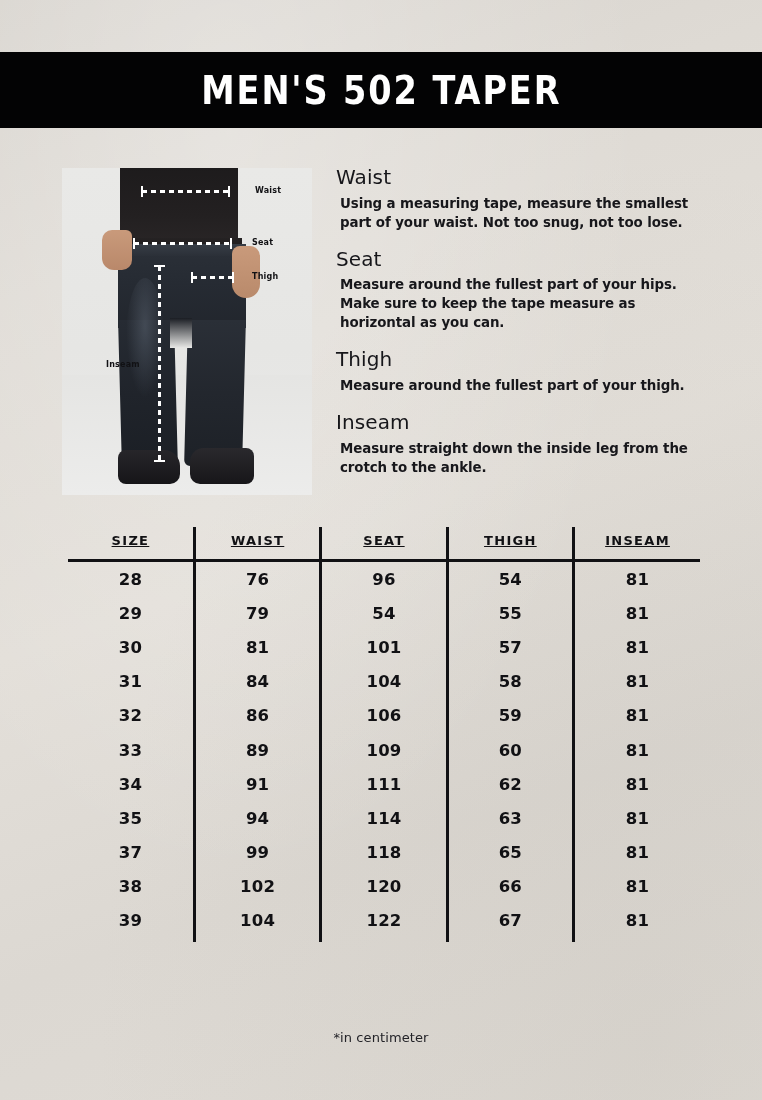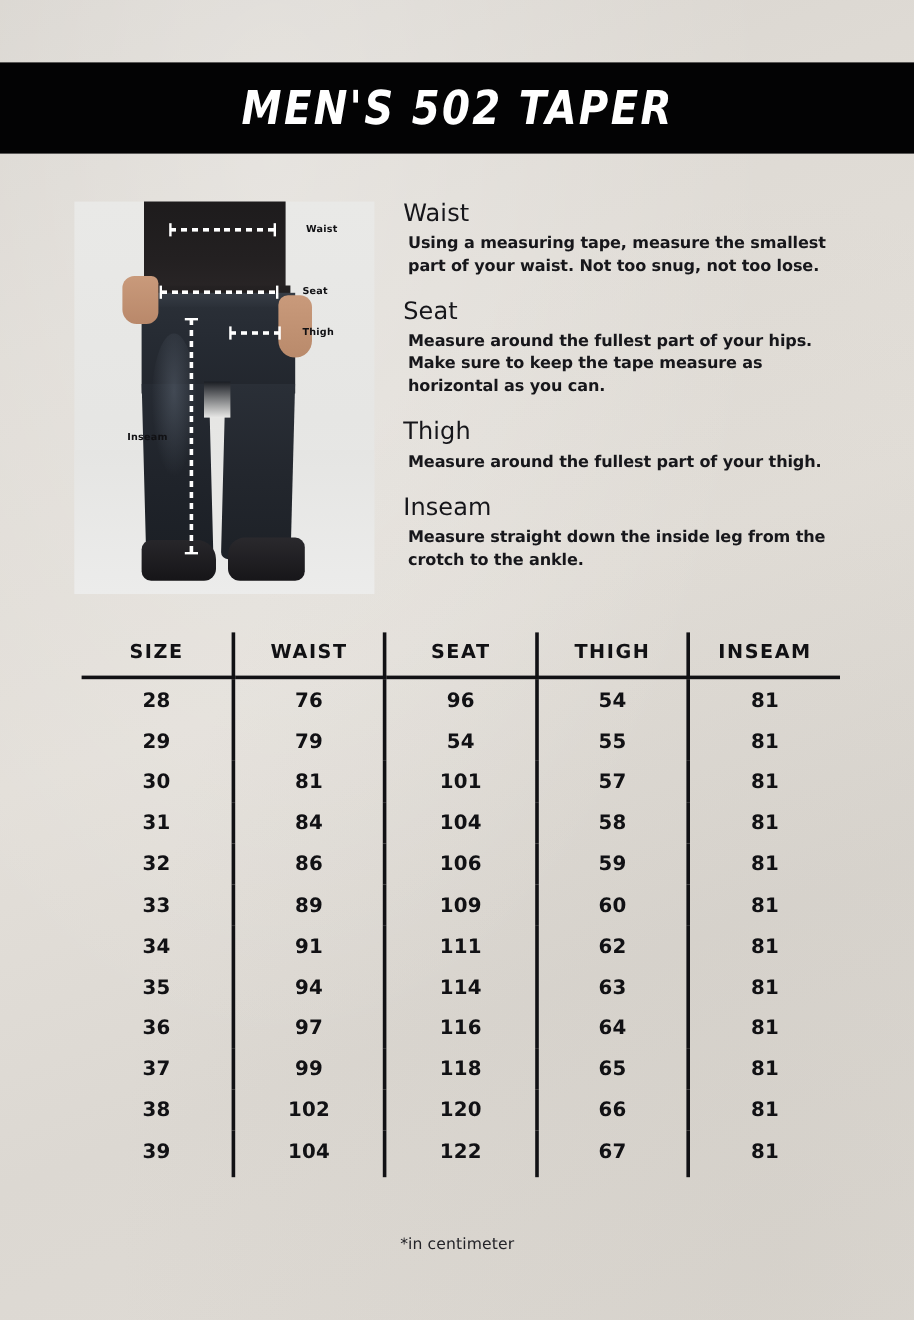--- a/index.html
+++ b/index.html
@@ -35,21 +35,20 @@
     position: absolute;
     left: 0;
     top: 52px;
     width: 762px;
     height: 76px;
     background: #030304;
     display: flex;
     align-items: center;
     justify-content: center;
     z-index: 5;
-    font-style: italic;
   }
   .banner-title {
     color: #ffffff;
     font-family: "DejaVu Sans", sans-serif;
     font-size: 39px;
     font-weight: bold;
     letter-spacing: 2.2px;
     transform: scaleX(0.86);
     white-space: nowrap;
     line-height: 1;
@@ -277,26 +276,27 @@
     table-layout: fixed;
   }
   table.size-table th,
   table.size-table td {
     text-align: center;
     font-family: "DejaVu Sans", sans-serif;
     color: #111114;
     border: 0;
   }
   table.size-table th {
-    font-size: 16px;
+    font-size: 13px;
     font-weight: bold;
     letter-spacing: 1.3px;
     padding: 6px 0 11px 0;
     border-bottom: 3px solid #111114;
     border-right: 3px solid #111114;
+    text-decoration: underline;
   }
   table.size-table th:last-child { border-right: 0; }
   table.size-table td {
     font-size: 16.5px;
     font-weight: bold;
     letter-spacing: 0.2px;
     padding: 7.6px 0;
     border-right: 3px solid #111114;
   }
   table.size-table td:last-child { border-right: 0; }
@@ -444,27 +444,20 @@
             <td>81</td>
           </tr>
           <tr>
             <td>35</td>
             <td>94</td>
             <td>114</td>
             <td>63</td>
             <td>81</td>
           </tr>
           <tr>
-            <td>36</td>
-            <td>97</td>
-            <td>116</td>
-            <td>64</td>
-            <td>81</td>
-          </tr>
-          <tr>
             <td>37</td>
             <td>99</td>
             <td>118</td>
             <td>65</td>
             <td>81</td>
           </tr>
           <tr>
             <td>38</td>
             <td>102</td>
             <td>120</td>

